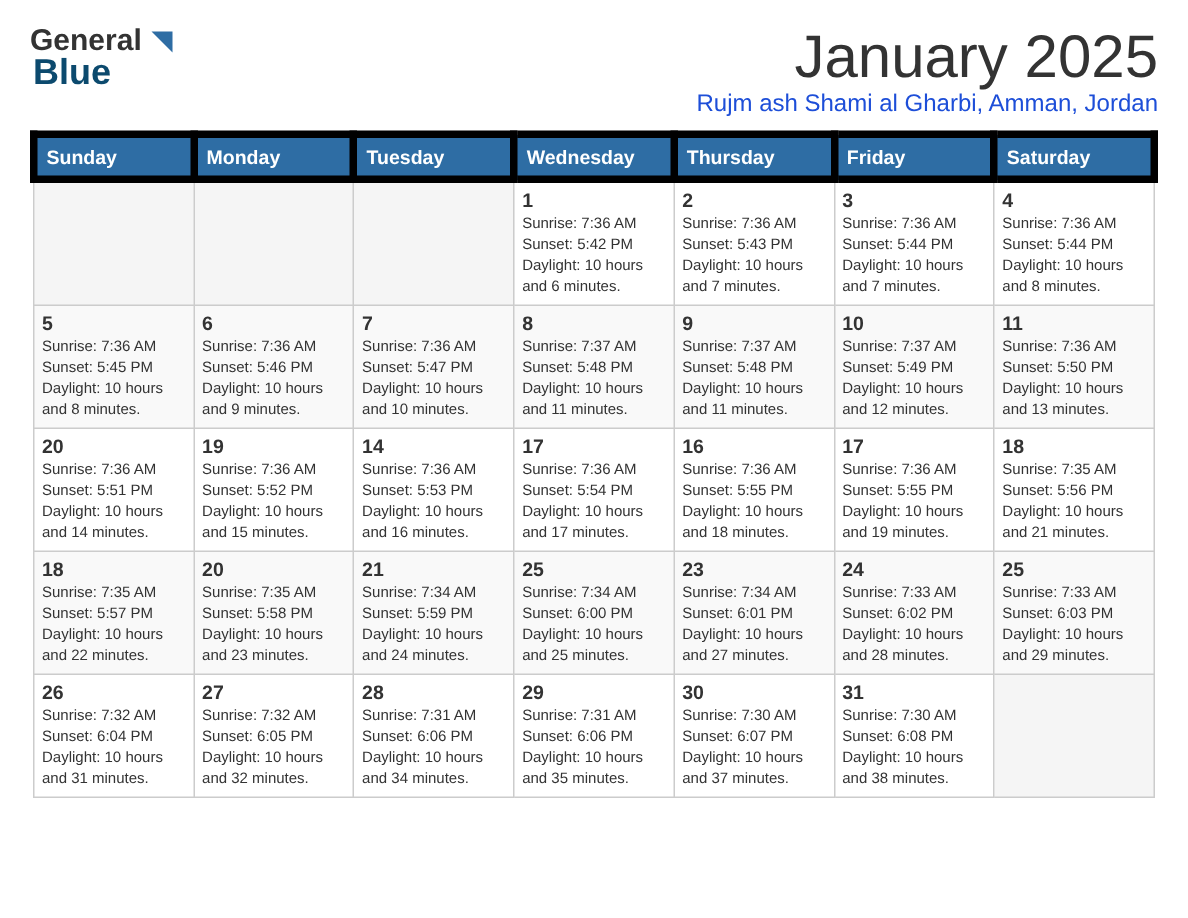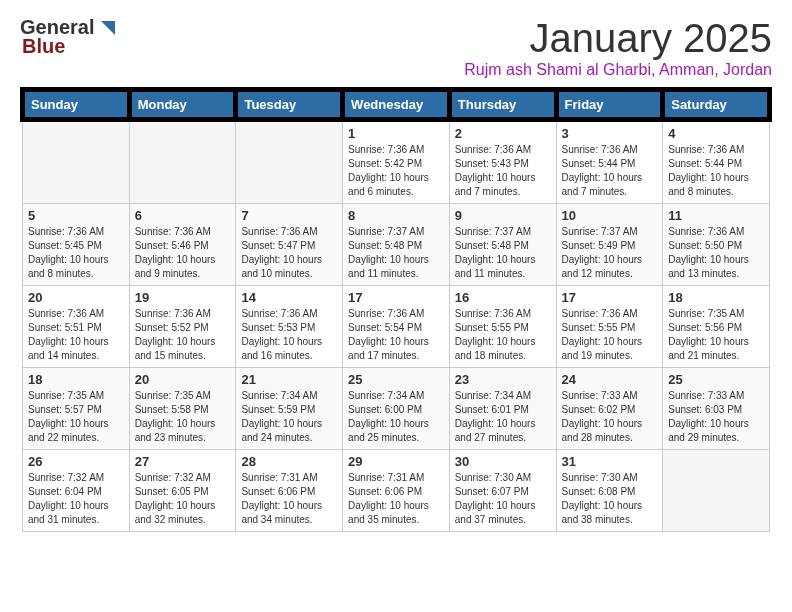--- a/index.html
+++ b/index.html
@@ -32,21 +32,21 @@
     .title-block {
       text-align: right;
     }
     .month-title {
       font-size: 40px;
       color: #333;
       font-weight: normal;
     }
     .location-title {
       font-size: 16px;
-      color: #a21caf;
+      color: #1d4ed8;
       font-weight: normal;
     }
     .calendar {
       width: 100%;
       border-collapse: collapse;
       table-layout: fixed;
     }
     .calendar th {
       background: #2e6da4;
       color: #fff;
@@ -92,21 +92,21 @@
 
 <div class="page">
   <div class="header">
     <div class="logo">
       <div class="logo-row">
         <span style="font-size:20px;font-weight:bold;color:#333;">General</span>
         <svg width="22" height="22" viewBox="0 0 22 22" style="margin-left:1px;">
           <polygon points="6,4 20,4 20,18" fill="#2e6da4"></polygon>
         </svg>
       </div>
-      <span style="font-size:20px;font-weight:bold;color:#7f1d1d;margin-top:-4px;margin-left:2px;">Blue</span>
+      <span style="font-size:24px;font-weight:bold;color:#0c4a6e;margin-top:-4px;margin-left:2px;">Blue</span>
     </div>
     <div class="title-block">
       <div class="month-title">January 2025</div>
       <div class="location-title">Rujm ash Shami al Gharbi, Amman, Jordan</div>
     </div>
   </div>
 
   <table class="calendar">
     <thead>
       <tr>

